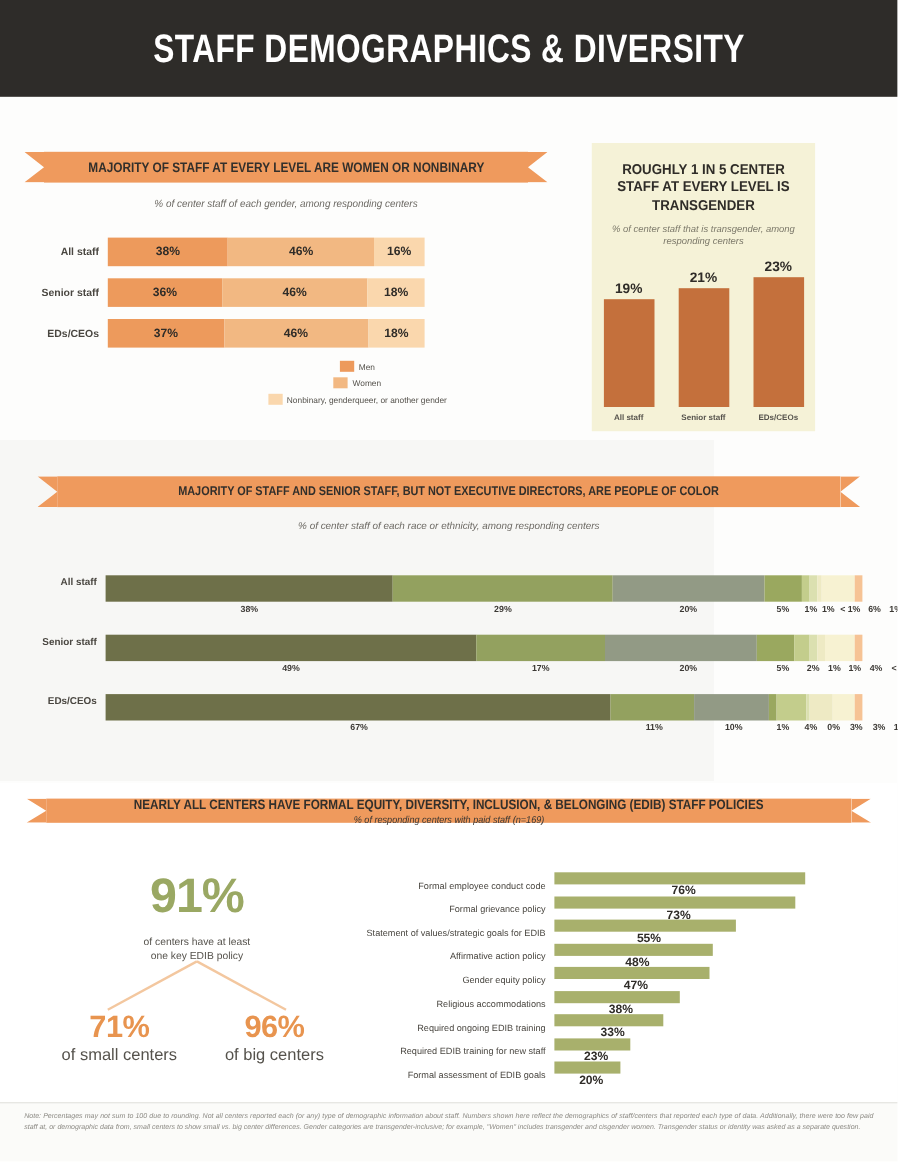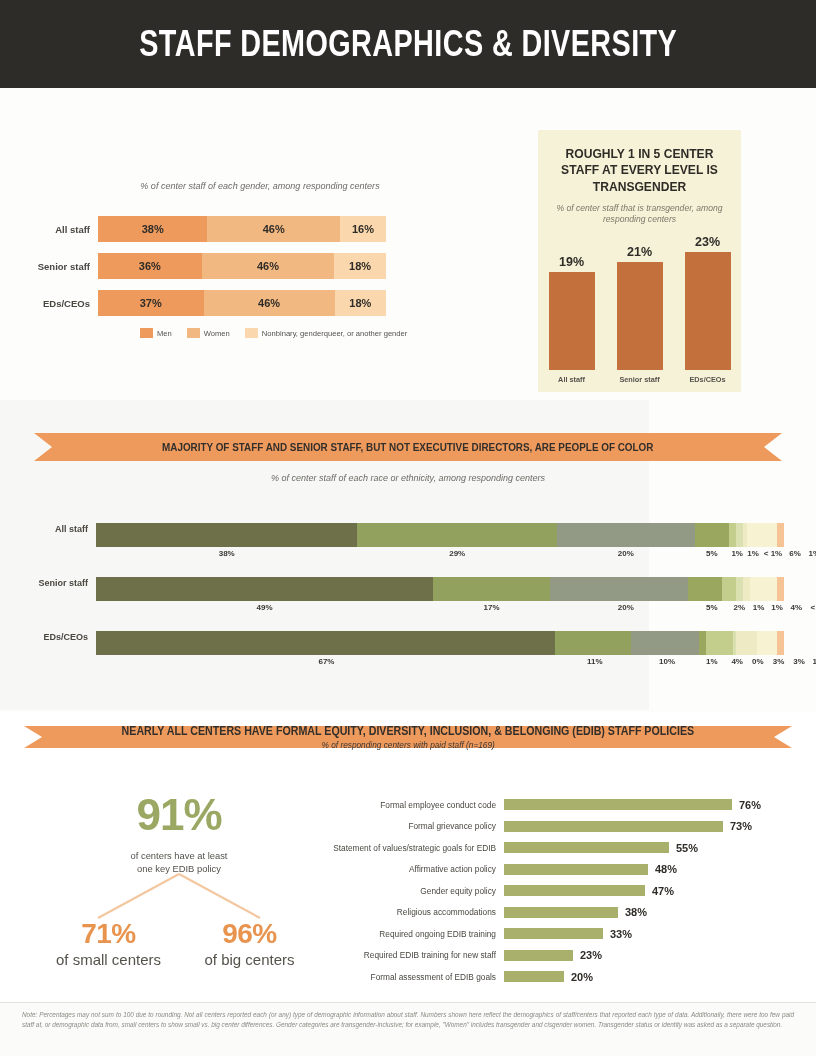--- a/index.html
+++ b/index.html
@@ -52,21 +52,21 @@
   }
   .genderchart { position:absolute; left:0px; top:128px; width:520px; }
   .grow { display:flex; align-items:center; height:26px; margin-bottom:11px; }
   .grow .glabel {
     width:98px; text-align:right; padding-right:8px;
     font-size:9.5px; color:#4a4741; font-weight:600;
   }
   .gbar { display:flex; height:26px; width:288px; }
   .gseg { display:flex; align-items:center; justify-content:center;
           font-size:11px; font-weight:800; color:#2f2c28; }
-  .glegend { display:flex; align-items:center; gap:5px; margin-left:140px; margin-top:12px; }
+  .glegend { display:flex; align-items:center; gap:5px; margin-left:140px; margin-top:12px;flex-direction:column; }
   .lg-item { display:flex; align-items:center; gap:4px; margin-right:10px; }
   .lg-swatch { width:13px; height:10px; display:block; }
   .lg-text { font-size:7.6px; color:#55524c; }
 
   
   .sec2 {
     position:absolute; left:538px; top:130px; width:203px; height:262px;
     background:#f5f2d7;
   }
   .sec2 h2 {
@@ -129,21 +129,21 @@
     position:absolute; left:38px; top:206px; width:282px;
     display:flex; justify-content:space-around;
   }
   .splitcell { text-align:center; width:120px; }
   .pctsmall { font-size:28px; font-weight:800; color:#e8944f; letter-spacing:-0.5px; }
   .capsmall { font-size:15px; color:#55524c; margin-top:1px; }
 
   .policylist { position:absolute; left:330px; top:82px; width:470px; }
   .prow { display:flex; align-items:center; height:21.5px; }
   .pname { width:174px; text-align:right; padding-right:8px; font-size:8.3px; color:#4a4741; }
-  .pbarwrap { display:flex; align-items:center; }
+  .pbarwrap { display:flex; align-items:center;flex-direction:column; }
   .pbar { height:11px; background:#a8b06c; }
   .pval { font-size:11px; font-weight:800; color:#2f2c28; margin-left:7px; }
 
   
   .footer { position:absolute; left:0; top:1002px; width:816px; height:54px;
             background:#fbfbf9; border-top:1px solid #e2e2de; }
   .footer p {
     margin:7px 22px 0 22px; font-size:6.4px; font-style:italic;
     color:#8c8a84; line-height:1.55; text-align:justify;
   }
@@ -151,20 +151,25 @@
 </head>
 <body>
 
 <div class="page">
 
   <div class="header">
     <h1>STAFF DEMOGRAPHICS &amp; DIVERSITY</h1>
   </div>
 
   <div class="sec1">
+    <div class="ribbon ribbon1">
+      <span class="notch-l"></span>
+      <span class="notch-r"></span>
+      <div class="rb-title">MAJORITY OF STAFF AT EVERY LEVEL ARE WOMEN OR NONBINARY</div>
+    </div>
     <div class="sec1-sub">% of center staff of each gender, among responding centers</div>
 
     <div class="genderchart">
 
       <div class="grow">
         <div class="glabel">All staff</div>
         <div class="gbar">
           <div class="gseg" style="width:38%;background:#ed9a5c">38%</div>
           <div class="gseg" style="width:46%;background:#f2b882">46%</div>
           <div class="gseg" style="width:16%;background:#fad7ad">16%</div>

